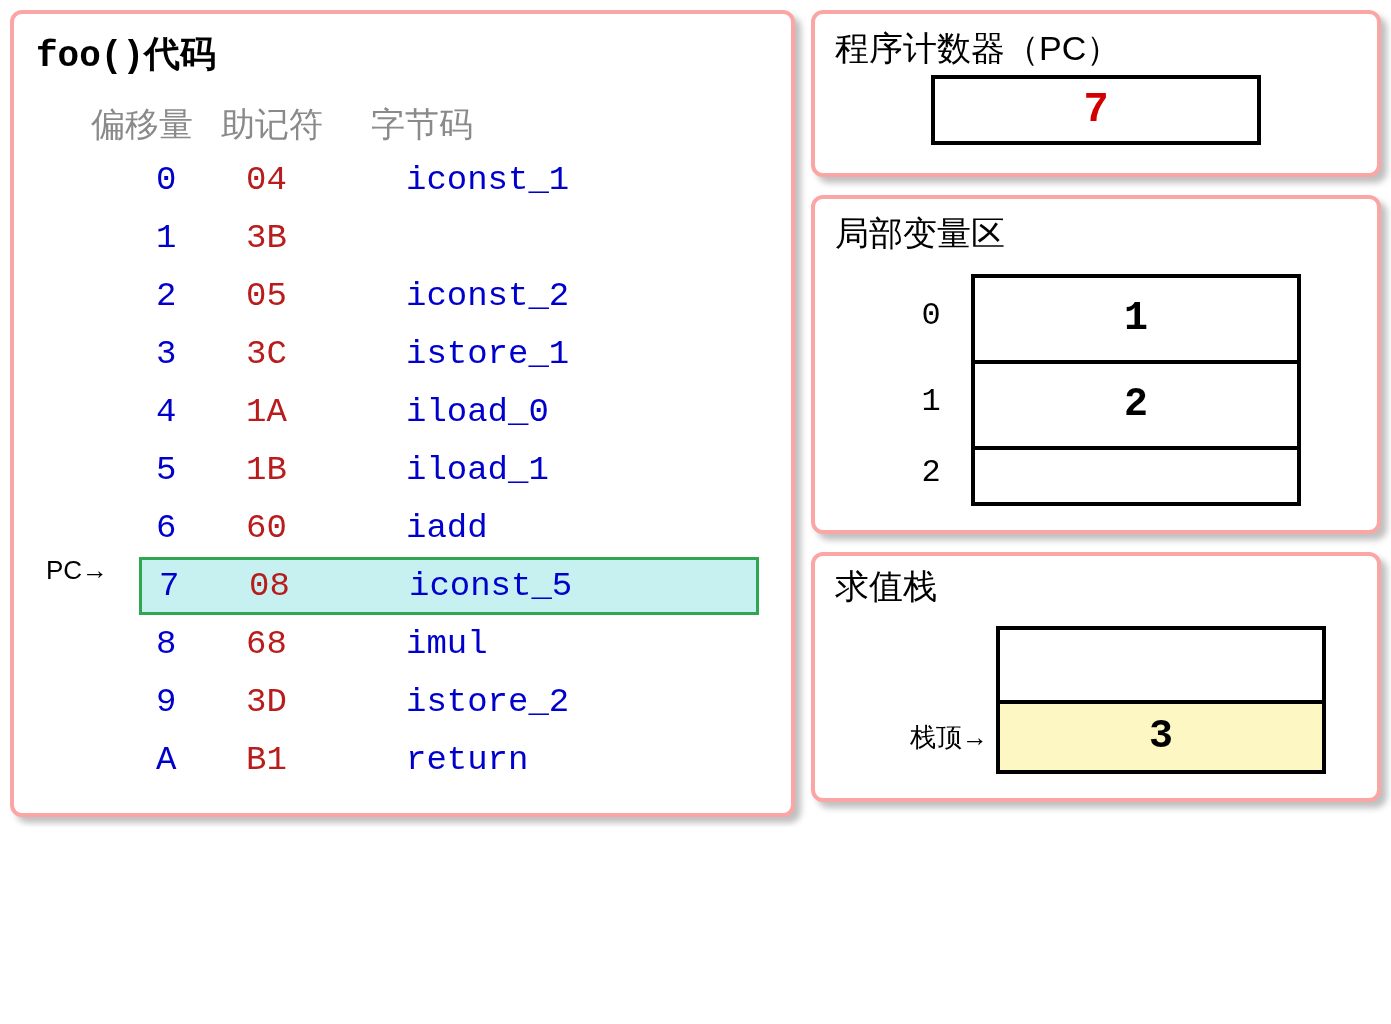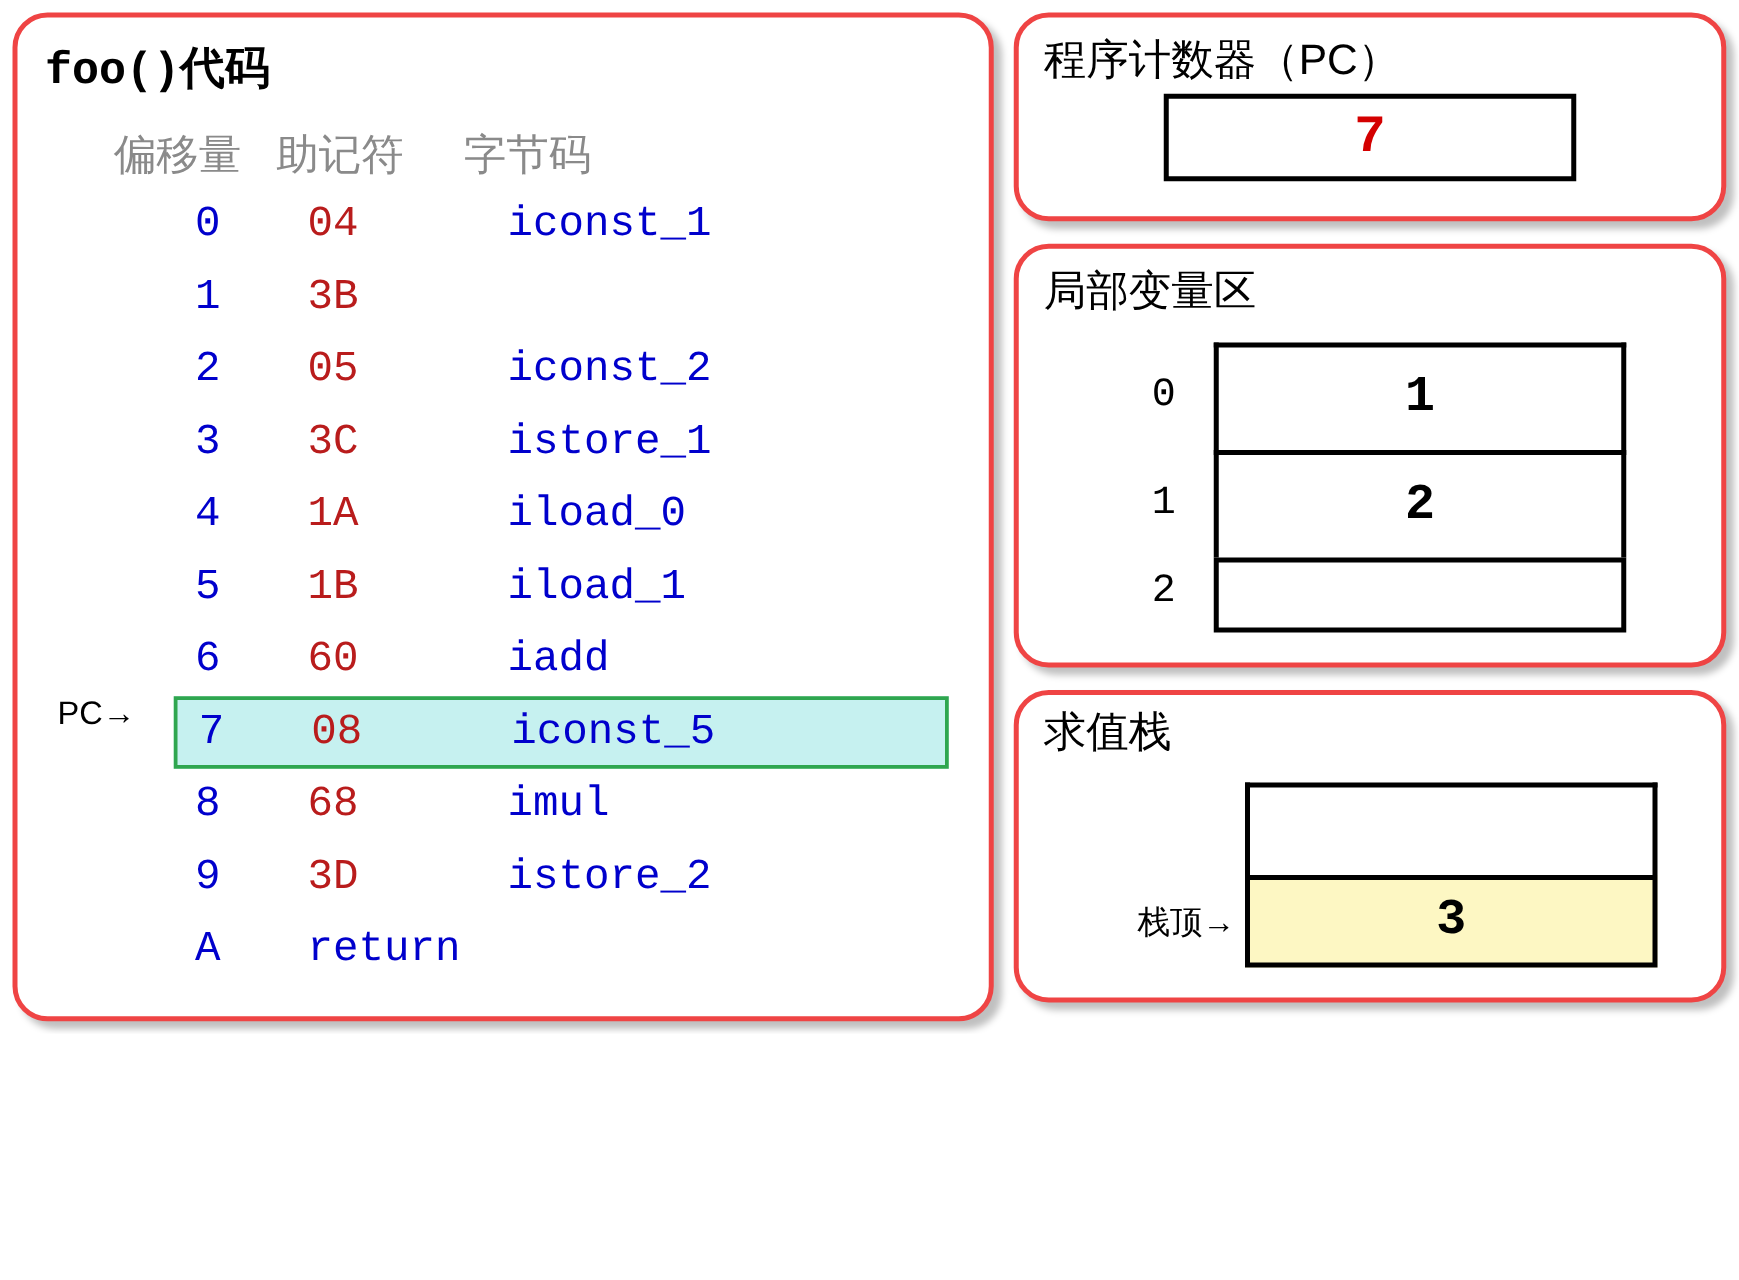--- a/index.html
+++ b/index.html
@@ -10,22 +10,22 @@
     font-family: "Courier New", Courier, monospace;
     font-size: 34px;
     line-height: 1.2;
   }
   .page {
     display: flex;
     gap: 16px;
     width: 1391px;
   }
   .panel {
-    border: 4px solid #ef4444;
-    border-radius: 28px;
+    border: 4px solid #fca5a5;
+    border-radius: 12px;
     background: #fff;
     position: relative;
     box-shadow: 6px 6px 6px rgba(0,0,0,0.25);
   }
   .left.panel {
     flex: 0 0 785px;
     padding: 18px 22px 24px 22px;
   }
   .right-col {
     flex: 0 0 570px;
@@ -225,20 +225,21 @@
             <span class="byte">68</span>
             <span class="mnem">imul</span>
           </div>
           <div class="row">
             <span class="offset">9</span>
             <span class="byte">3D</span>
             <span class="mnem">istore_2</span>
           </div>
           <div class="row">
             <span class="offset">A</span>
+            <span class="byte">B1</span>
             <span class="mnem">return</span>
           </div>
         </div>
     <div class="pc-pointer" style="top: 404px;">PC→</div>
       </div>
   </div>
 
   <div class="right-col">
 
     <div class="panel pcview">

